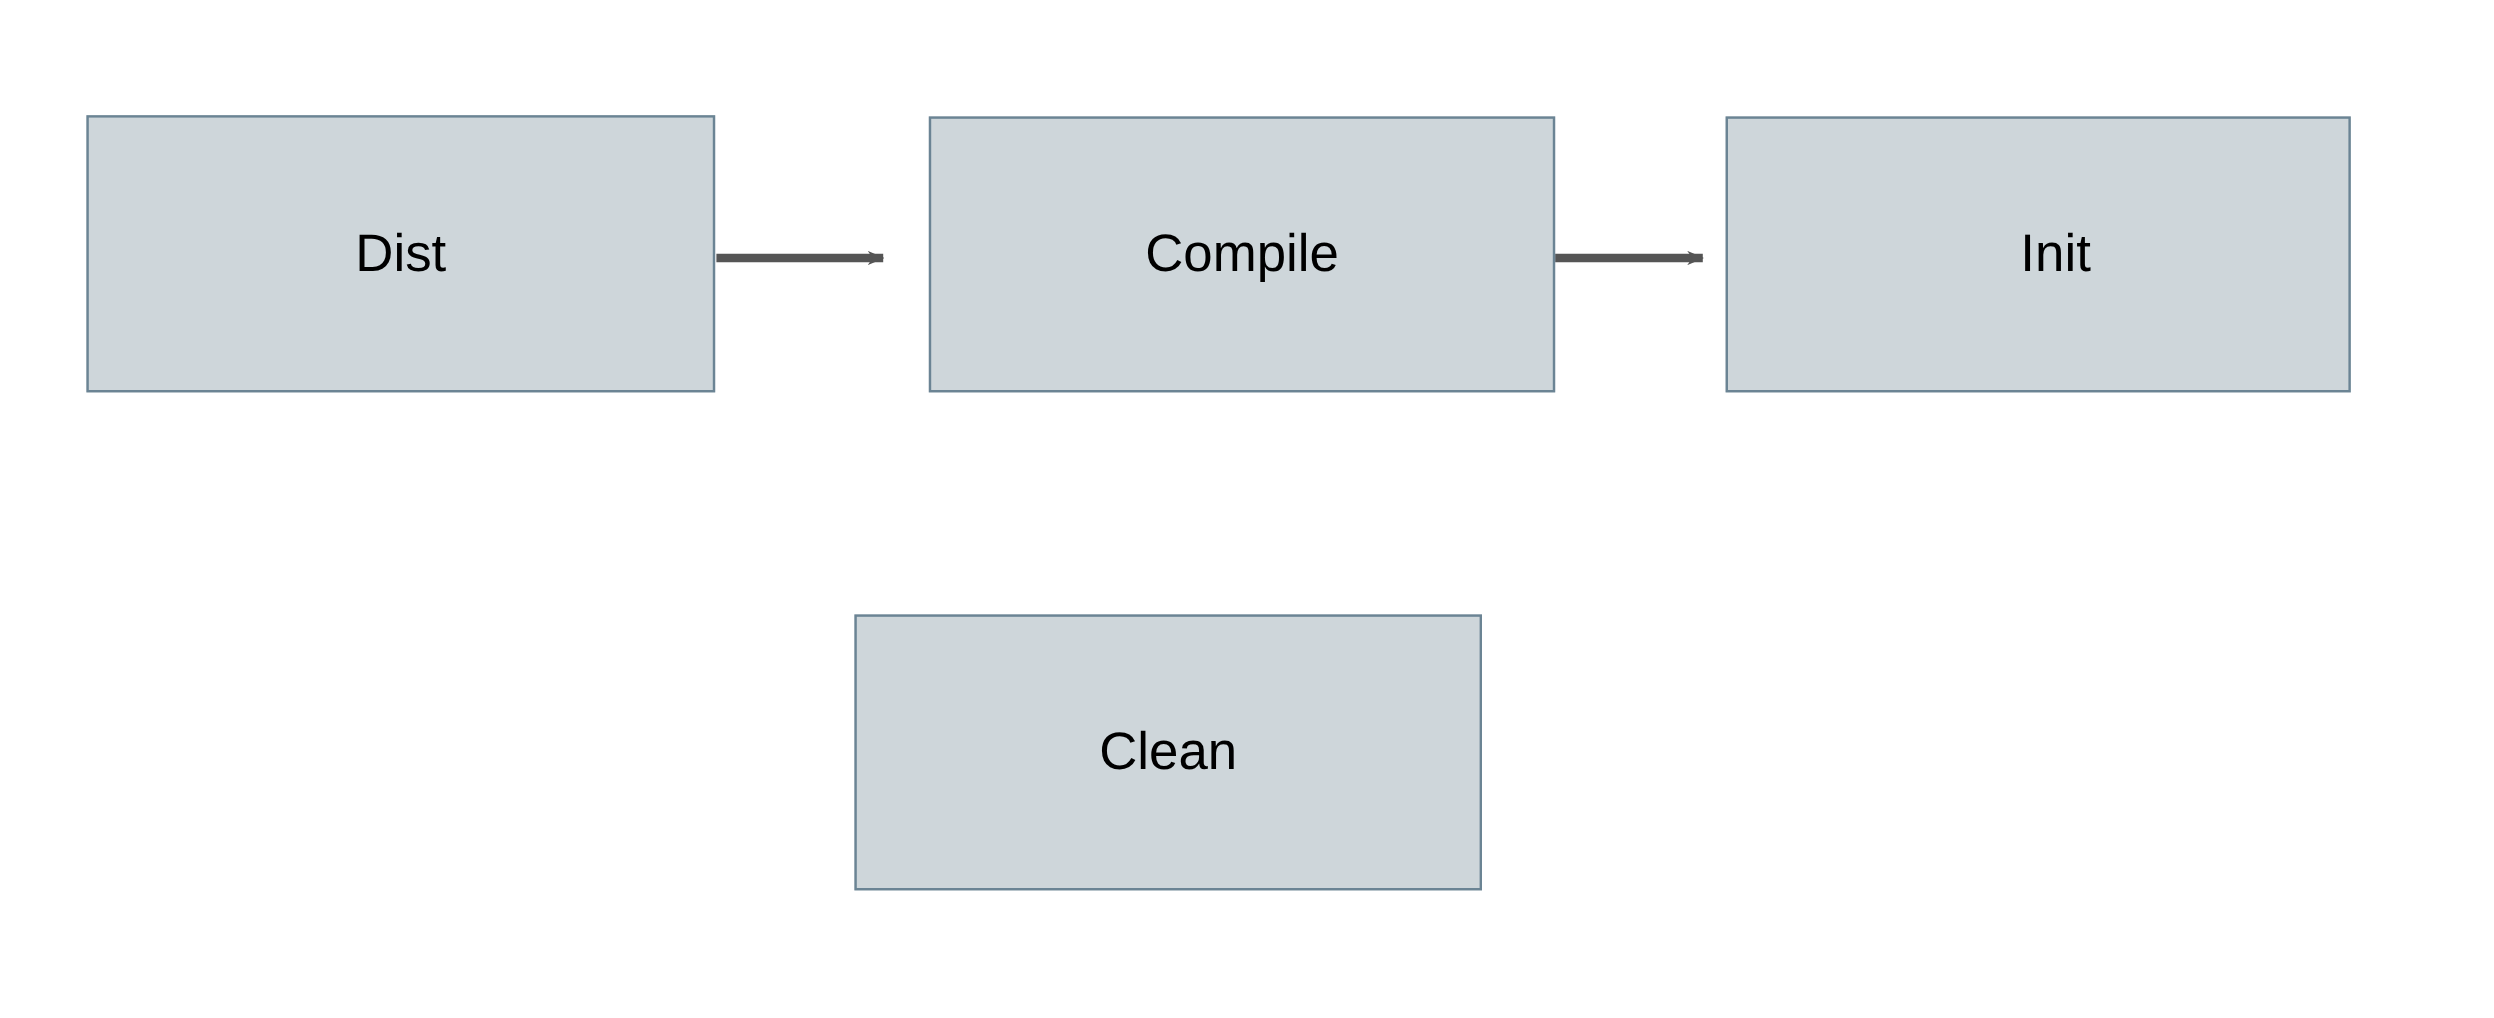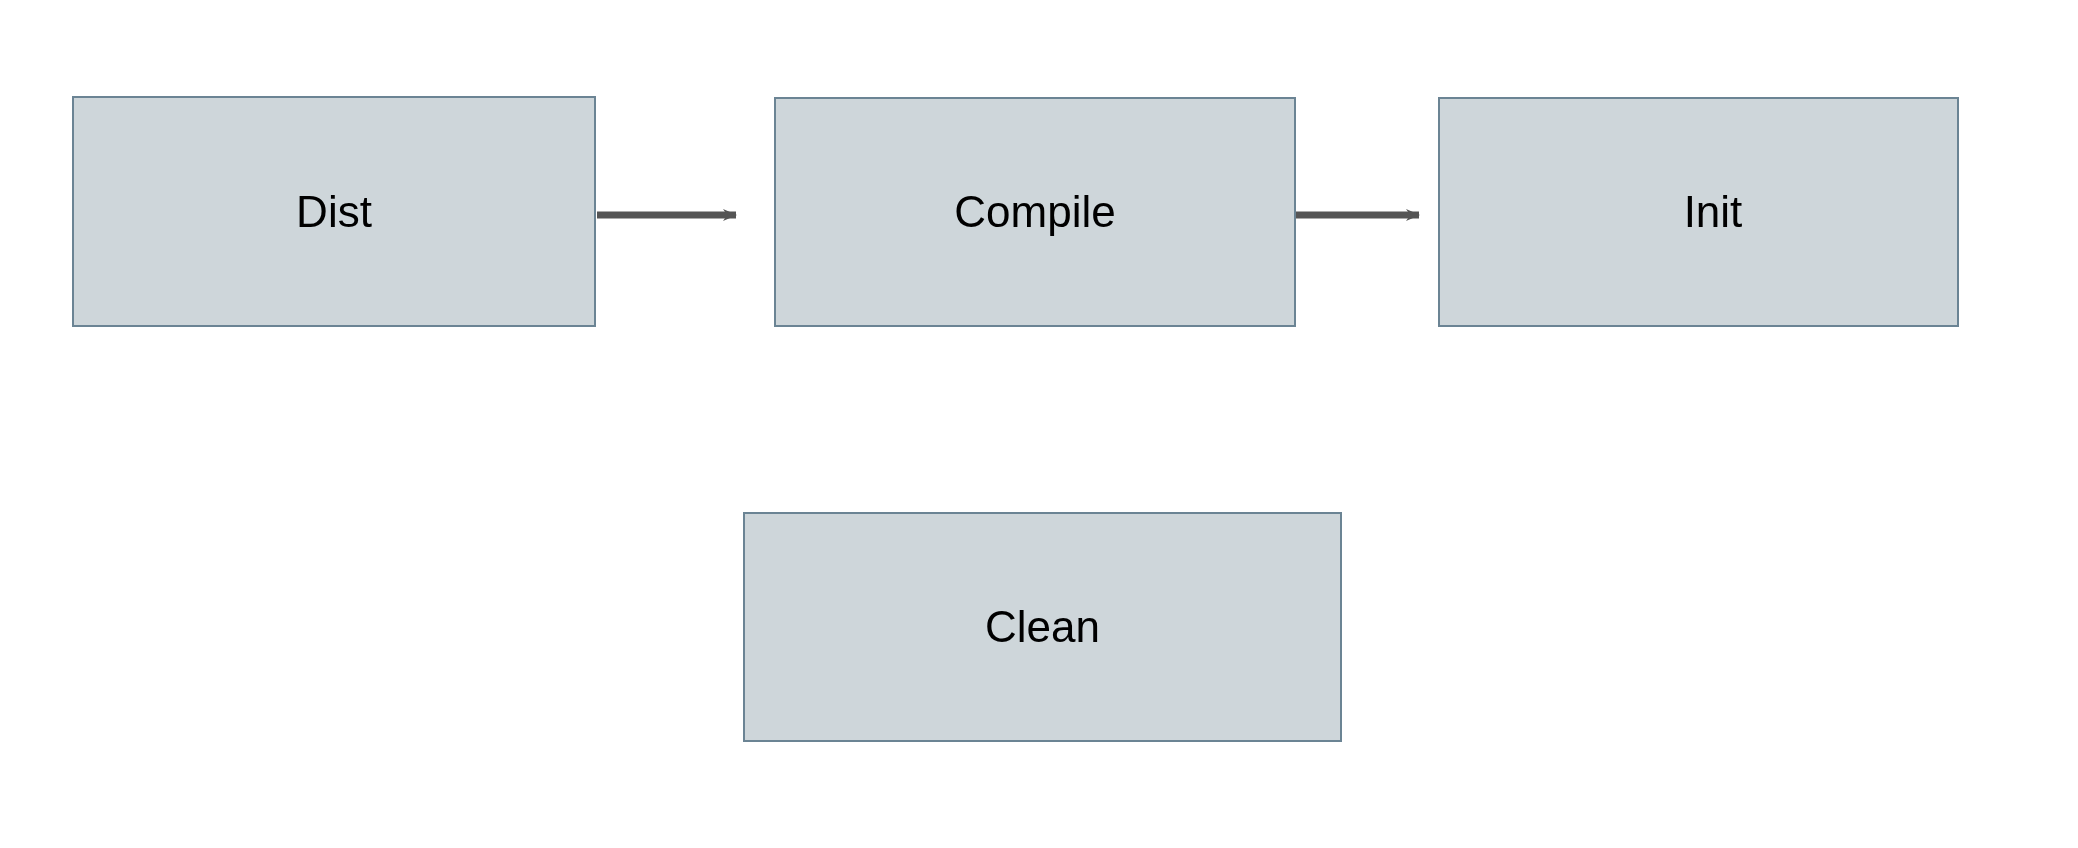--- a/index.html
+++ b/index.html
@@ -41,21 +41,21 @@
     top: 0;
     width: 2078px;
     height: 848px;
     pointer-events: none;
   }
 
   
   #node-dist    { left: 72px;   top: 96px;  width: 524px; height: 231px; }
   #node-compile { left: 755px;  top: 97px;  width: 522px; height: 230px; margin-left: 19px; }
   #node-init    { left: 1438px; top: 97px;  width: 521px; height: 230px; padding-left: 29px; }
-  #node-clean   { left: 743px;  top: 512px; width: 599px; height: 230px; }
+  #node-clean   { left: 712px;  top: 512px; width: 523px; height: 230px; }
 </style>
 </head>
 <body>
 
 <div id="canvas">
 
   <svg class="edge-layer" viewBox="0 0 2078 848" xmlns="http://www.w3.org/2000/svg">
     <defs>
       <marker id="arrowbarb" markerWidth="14" markerHeight="12" refX="13" refY="6" orient="auto" markerUnits="userSpaceOnUse">
         <path d="M 0,0 L 14,6 L 0,12 L 4.2,6 Z" fill="#555555"></path>

